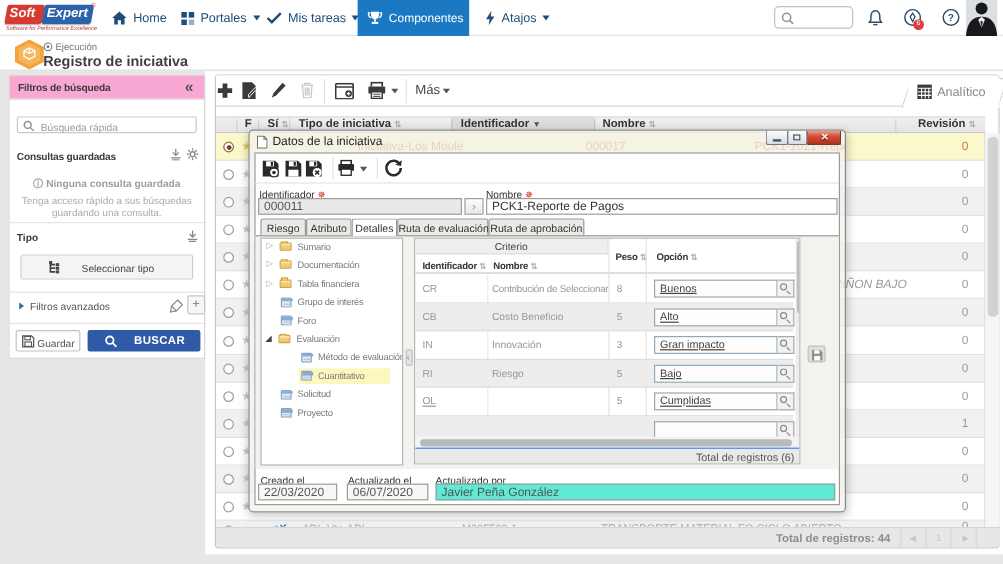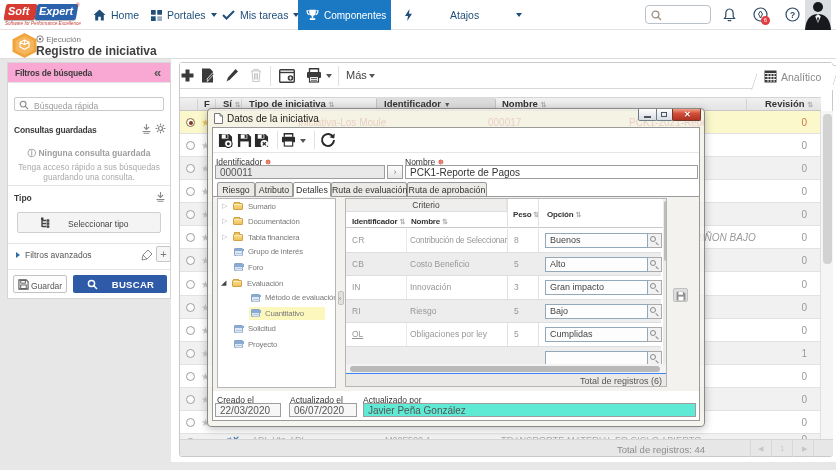--- a/index.html
+++ b/index.html
@@ -28,21 +28,21 @@
 .radio { position:absolute; left:6px; top:7px; width:9px; height:9px; border:1px solid #9d9d9d; border-radius:50%; background:#fdfdfd; }
 .star { position:absolute; left:21px; top:6px; color:#c9c9c9; font-size:10px; line-height:11px; }
 
 #modal { position:absolute; left:207px; top:108px; width:498px; height:319px; background:rgba(243,241,233,0.78); border:1px solid #8a8a8a; border-radius:4px; box-shadow:0 2px 8px rgba(0,0,0,0.25); }
 #minner { position:absolute; left:4px; top:18px; width:488px; height:294px; background:#fff; border:1px solid #9a9a9a; }
 .tab { position:absolute; top:54px; white-space:nowrap; height:15px; background:#eceae6; border:1px solid #9a9a9a; font-size:8.8px; color:#333; text-align:center; line-height:14px; border-radius:2px 2px 0 0; }
 .tab.active { background:#fff; border-bottom-color:#fff; z-index:3; }
 .treeitem { position:absolute; font-size:7.8px; letter-spacing:-0.2px; color:#7a7a7a; white-space:nowrap; }
 .crow { position:absolute; left:0; width:315px; height:23.5px; border-bottom:1px solid #ddd; }
 .ctxt { position:absolute; font-size:8.5px; color:#979797; line-height:23.5px; white-space:nowrap; }
-.opt { position:absolute; top:4px; left:199px; width:103px; height:15px; border:1px solid #93a8b8; background:#fdfdfd; font-size:9px; color:#444; line-height:13px; padding-left:4px; }
+.opt { position:absolute; top:4px; left:199px; width:103px; height:15px; border:1px solid #93a8b8; background:#fdfdfd; font-size:9px; color:#444; line-height:13px; padding-left:4px;text-decoration:underline; }
 .optbtn { position:absolute; top:4px; left:302px; width:14px; height:15px; border:1px solid #aaa; background:#f2f2f2; border-left:none; }
 .flabel { position:absolute; font-size:8.5px; color:#333; white-space:nowrap; }
 .treeitem { height:13px; line-height:12px; }
 .texp { display:inline-block; width:11px; font-size:7px; color:#aaa; vertical-align:1px; }
 .tfold { display:inline-block; width:10px; height:7px; background:linear-gradient(#f9dc8c,#f0c35c); border:1px solid #cfa24a; border-radius:1px; position:relative; top:1px; margin-right:5px; box-shadow:inset 0 1px 0 #fcecb8; }
 .tfold:before { content:""; position:absolute; left:0; top:-2.5px; width:4px; height:1.5px; background:#f0c35c; border:1px solid #cfa24a; border-bottom:none; border-radius:1px 1px 0 0; }
 .tdoc { display:inline-block; width:9px; height:8px; background:#dce8f5; border:1px solid #88a5c6; border-radius:1px; position:relative; top:1.5px; margin-right:5px; }
 .tdoc:before { content:""; position:absolute; left:0; top:0; width:9px; height:2.5px; background:#89abd3; }
 .tdoc:after { content:""; position:absolute; left:1px; top:4px; width:7px; height:1px; background:#b5c6da; box-shadow:0 2px 0 #b5c6da; }
 .mag { position:absolute; left:2px; top:2px; width:6px; height:6px; border:1.2px solid #8a8a8a; border-radius:50%; }
@@ -85,21 +85,21 @@
   </div>
   <div class="navitem" id="comp" style="left:298px; width:93px; padding-left:8px;">
     <svg width="13" height="12" viewBox="0 0 13 12">
         <path d="M3.2 0.8 H9.8 V3.2 C9.8 5.6 8.4 7 6.5 7 C4.6 7 3.2 5.6 3.2 3.2 Z" fill="#fff"></path>
         <path d="M2.8 1.8 H1 C1 4.2 1.8 5.4 3.4 5.8 M10.2 1.8 H12 C12 4.2 11.2 5.4 9.6 5.8" stroke="#fff" stroke-width="1.1" fill="none"></path>
         <rect x="5.7" y="7" width="1.6" height="2" fill="#fff"></rect>
         <rect x="3.8" y="9.2" width="5.4" height="1.8" fill="#fff"></rect>
       </svg>
     Componentes<span class="caret"></span>
   </div>
-  <div class="navitem" style="left:404px;gap:32px;">
+  <div class="navitem" style="left:404px;">
     <svg width="9" height="12" viewBox="0 0 9 12">
         <path d="M5.5 0 L1 7 L4 7 L3.2 12 L8 4.8 L5 4.8 Z" fill="#1f4e79"></path>
       </svg>
     Atajos<span class="caret"></span>
   </div>
 
   <div class="abs" style="left:645px; top:5px; width:66px; height:19px; border:1px solid #b9c2ca; border-radius:4px;">
     <svg class="abs" style="left:5px; top:4px;" width="11" height="11" viewBox="0 0 11 11">
         <circle cx="4.5" cy="4.5" r="3.4" stroke="#9b8f86" stroke-width="1.3" fill="none"></circle>
         <path d="M7 7 L10 10" stroke="#9b8f86" stroke-width="1.3"></path>
@@ -358,21 +358,21 @@
         <div class="rtxt" style="left:321px; line-height:12px; font-size:9.3px; color:#a8a8a8;">TRANSPORTE MATERIAL FO CICLO ABIERTO</div>
         <div class="rtxt" style="left:587px; width:40px; text-align:right; line-height:12px;">0</div>
       </div>
     </div>
 
     <div class="abs" style="left:640px; top:48px; width:13px; height:328px; background:#f5f5f5; border-left:1px solid #e0e0e0;">
       <div class="abs" style="left:2px; top:3px; width:9px; height:150px; background:#d2d2d2; border-radius:4px;"></div>
     </div>
 
     <div class="abs" style="left:0; top:376px; width:653px; height:17px; background:#e7e7e7; border-top:1px solid #d5d5d5; border-radius:0 0 3px 3px; z-index:5;">
-      <div class="abs" style="left:400px; top:4px; width:162px; text-align:center; font-size:9.5px; color:#8d8d8d;">Total de registros: 44</div>
+      <div class="abs" style="left:400px; top:4px; width:162px; text-align:right; font-size:9.5px; color:#8d8d8d;font-weight:bold;">Total de registros: 44</div>
       <div class="abs" style="left:570px; top:0; height:17px; border-left:1px solid #d8d8d8;"></div>
       <div class="abs" style="left:591px; top:0; height:17px; border-left:1px solid #d8d8d8;"></div>
       <div class="abs" style="left:612px; top:0; height:17px; border-left:1px solid #d8d8d8;"></div>
       <div class="abs" style="left:633px; top:0; height:17px; border-left:1px solid #d8d8d8;"></div>
       <div class="abs" style="left:578px; top:5px; color:#c6c6c6; font-size:7px;">◀</div>
       <div class="abs" style="left:600px; top:4px; color:#c6c6c6; font-size:8px;">1</div>
       <div class="abs" style="left:622px; top:5px; color:#c6c6c6; font-size:7px;">▶</div>
     </div>
   </div>
 </div>
@@ -501,21 +501,20 @@
               <div class="ctxt" style="left:6px;">RI</div>
               <div class="ctxt" style="left:64px;">Riesgo</div>
               <div class="ctxt" style="left:168px;">5</div>
               <div class="opt">Bajo</div>
               <div class="optbtn">
                 <span class="mag"></span>
               </div>
             </div>
           <div class="crow" style="top:94px;">
               <div class="ctxt" style="left:6px;text-decoration:underline;">OL</div>
-              <div class="ctxt" style="left:64px;">Obligaciones por ley</div>
               <div class="ctxt" style="left:168px;">5</div>
               <div class="opt">Cumplidas</div>
               <div class="optbtn">
                 <span class="mag"></span>
               </div>
             </div>
           <div class="crow" style="top:117.5px; background:#ededed;">
               <div class="opt"></div>
               <div class="optbtn">
                 <span class="mag"></span>

